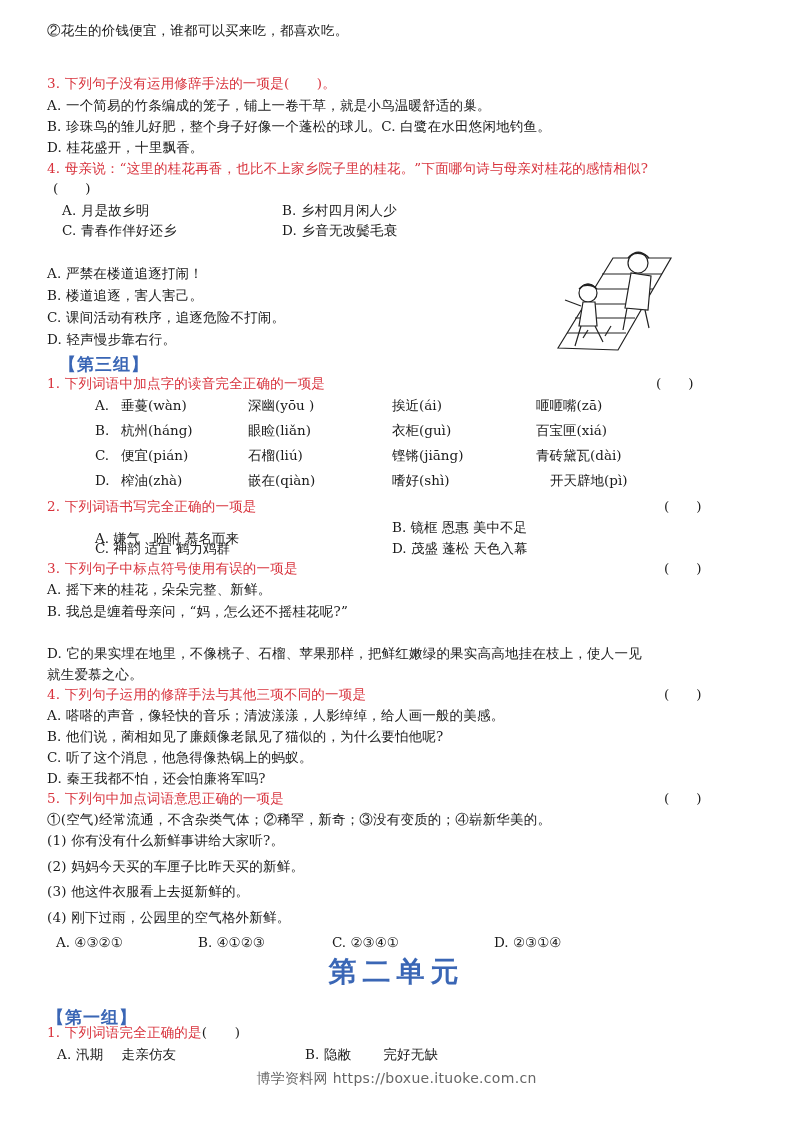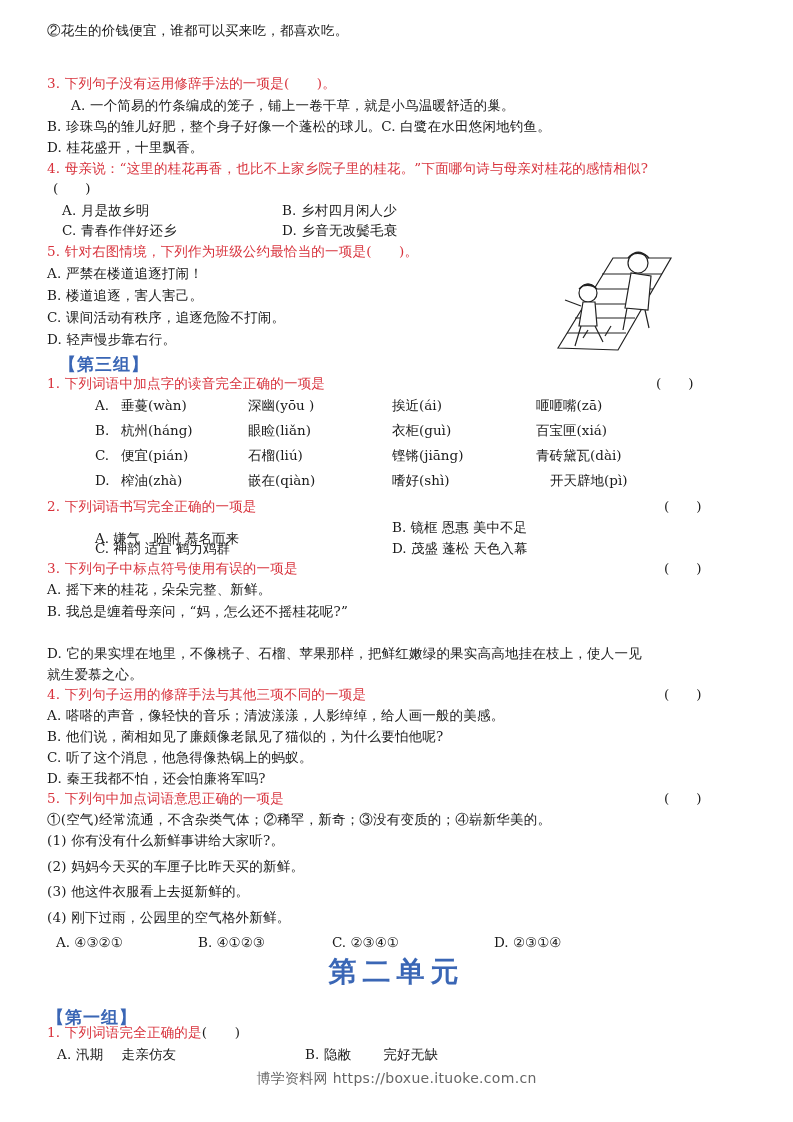--- a/index.html
+++ b/index.html
@@ -35,32 +35,31 @@
   .illus { position: absolute; left: 553px; top: 238px; width: 120px; height: 120px; }
 </style>
 </head>
 <body>
 
 <div class="page">
 
   <div class="ln blk" style="left:47px;top:20px;"><span>②花生的价钱便宜，谁都可以买来吃，都喜欢吃。</span></div>
 
   <div class="ln red" style="left:47px;top:73px;">3. 下列句子没有运用修辞手法的一项是(　　)。</div>
-  <div class="ln blk" style="left:47px;top:95px;margin-left:24px;">A. 一个简易的竹条编成的笼子，铺上一卷干草，就是小鸟温暖舒适的巢。</div>
+  <div class="ln blk" style="left:47px;top:95px;">A. 一个简易的竹条编成的笼子，铺上一卷干草，就是小鸟温暖舒适的巢。</div>
   <div class="ln blk" style="left:47px;top:116px;">B. 珍珠鸟的雏儿好肥，整个身子好像一个蓬松的球儿。C. 白鹭在水田悠闲地钓鱼。</div>
   <div class="ln blk" style="left:47px;top:137px;">D. 桂花盛开，十里飘香。</div>
 
   <div class="ln red" style="left:47px;top:158px;">4. 母亲说：“这里的桂花再香，也比不上家乡院子里的桂花。”下面哪句诗与母亲对桂花的感情相似?</div>
   <div class="paren" style="left:53px;top:178px;">(　　)</div>
   <div class="ln blk" style="left:62px;top:200px;">A. 月是故乡明</div>
   <div class="ln blk" style="left:282px;top:200px;">B. 乡村四月闲人少</div>
   <div class="ln blk" style="left:62px;top:220px;">C. 青春作伴好还乡</div>
   <div class="ln blk" style="left:282px;top:220px;">D. 乡音无改鬓毛衰</div>
 
-  <div class="ln red" style="left:47px;top:241px;">5. 针对右图情境，下列作为班级公约最恰当的一项是(　　)。</div>
   <div class="ln blk" style="left:47px;top:263px;">A. 严禁在楼道追逐打闹！</div>
   <div class="ln blk" style="left:47px;top:285px;">B. 楼道追逐，害人害己。</div>
   <div class="ln blk" style="left:47px;top:307px;">C. 课间活动有秩序，追逐危险不打闹。</div>
   <div class="ln blk" style="left:47px;top:329px;">D. 轻声慢步靠右行。</div>
 
   <svg class="illus" viewBox="0 0 120 120">
     <g stroke="#222" stroke-width="1.2" fill="none">
       <path d="M5 110 L60 20 L118 20 L65 112 Z"></path>
       <path d="M14 95 L73 95"></path>
         <path d="M22 80 L82 80"></path>

